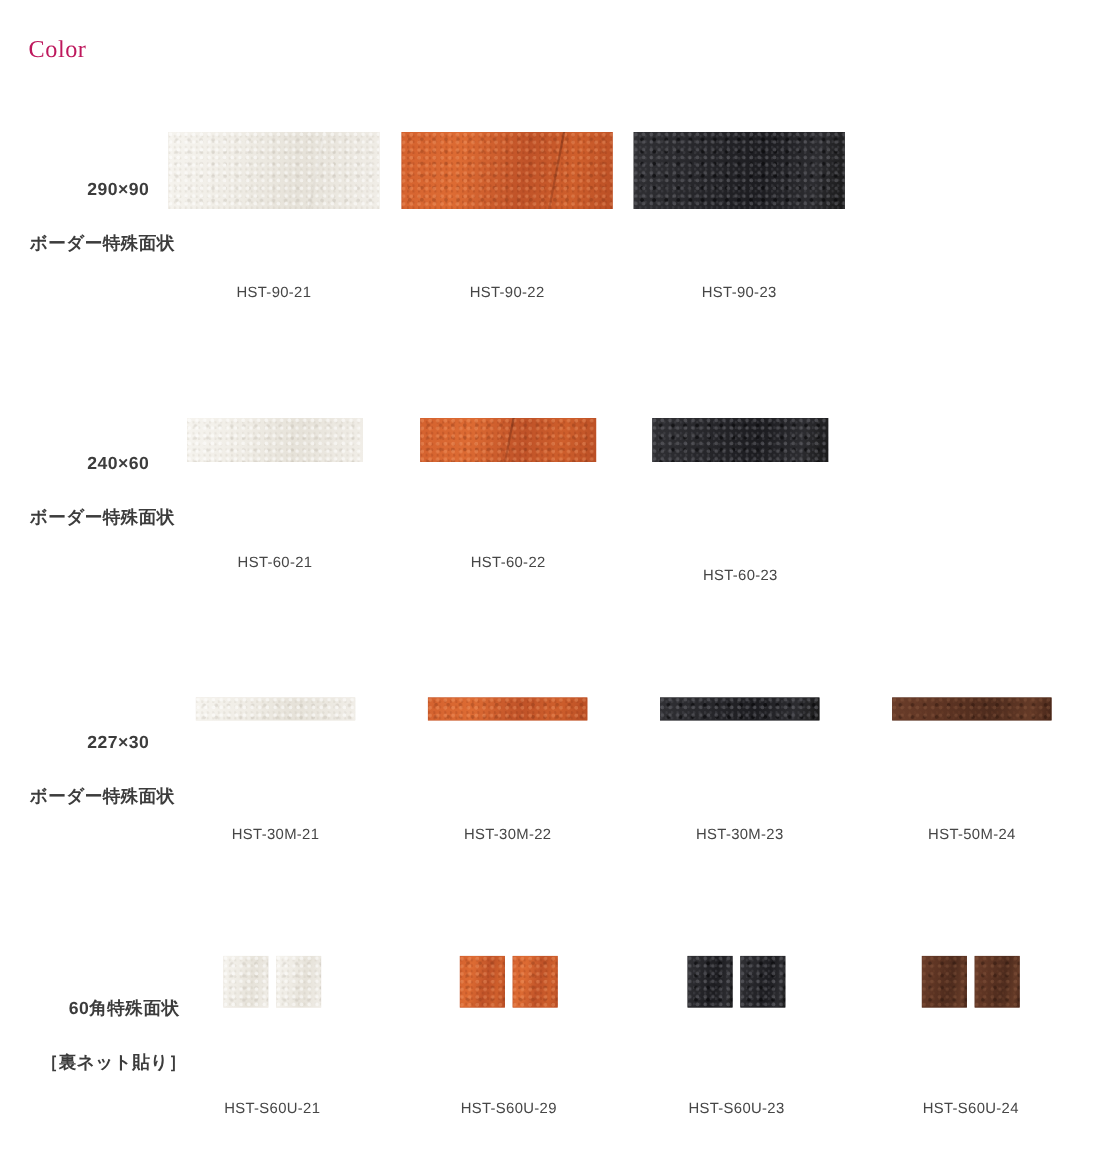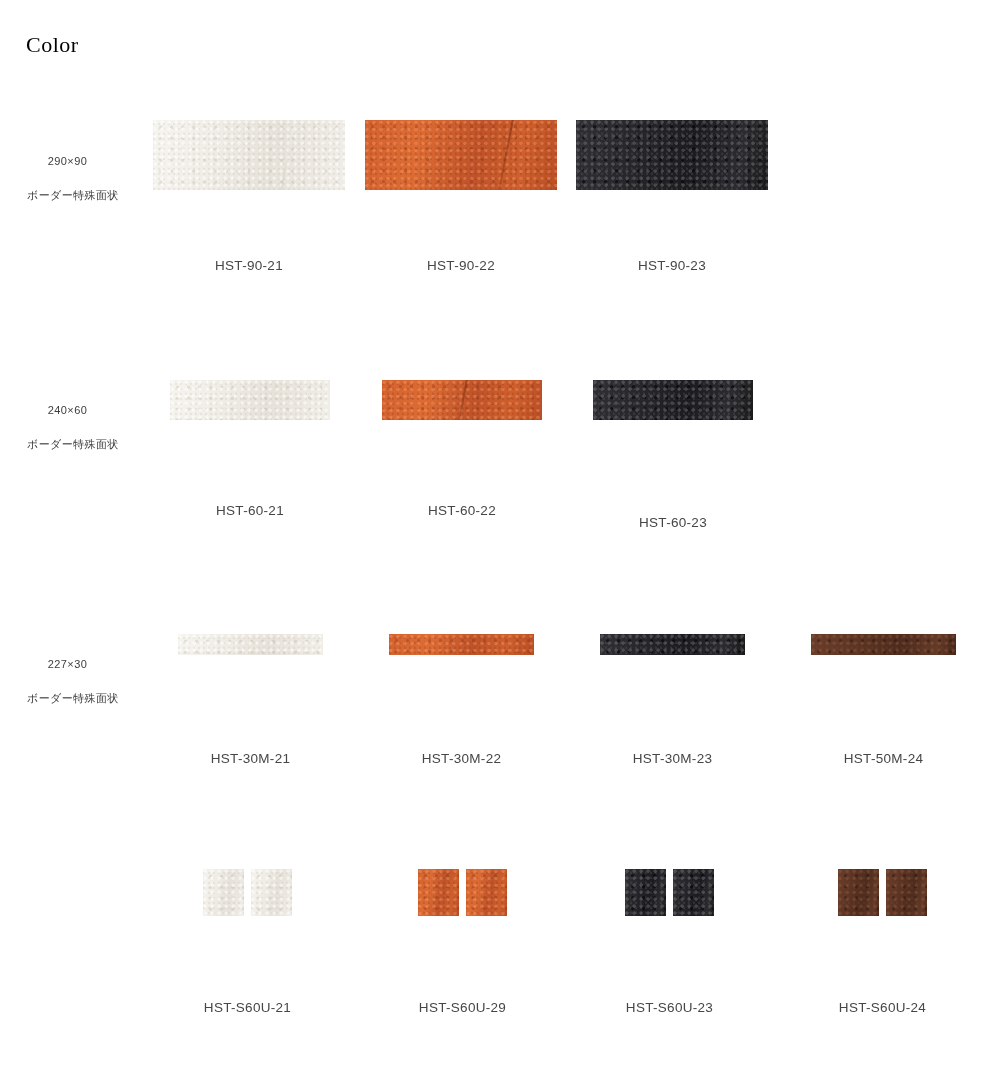--- a/index.html
+++ b/index.html
@@ -18,46 +18,46 @@
 
   
   .page-heading {
     position: absolute;
     left: 26px;
     top: 19px;
     font-family: "Liberation Serif", serif;
     font-size: 22px;
     font-weight: 400;
     letter-spacing: 0.5px;
-    color: #000000;
+    color: #be185d;
     line-height: 1;
   }
 
   
   .color-table {
     position: absolute;
     left: 0;
     top: 0;
     width: 1000px;
   }
   .color-row {
     position: absolute;
     left: 0;
     width: 1000px;
   }
   .row-label {
     position: absolute;
     left: 27px;
-    font-size: 11px;
-    font-weight: normal;
+    font-size: 16px;
+    font-weight: bold;
     color: #3c3c3c;
     line-height: 1.55;
     letter-spacing: 0.4px;
     white-space: pre;
-    text-align: left;
+    text-align: center;
   }
   .row-label .l2 { display: block; }
 
   .swatch-cells {
     position: absolute;
     left: 0;
     top: 0;
     width: 1000px;
     height: 100%;
   }
@@ -285,20 +285,24 @@
             <div class="tex shade"></div>
             <div class="tex grain"></div>
           </div>
         </div>
         <div class="code-label" style="left:-9px; top:117px; width:163px;">HST-50M-24</div>
       </div>
     </div>
   </div>
 
   <div class="color-row" style="top:869px; height:165px;">
+    <div class="row-label" style="top:12px;">
+      <span>60角特殊面状</span>
+      <span class="l2" style="padding-left:10px;">［裏ネット貼り］</span>
+    </div>
     <div class="swatch-cells">
       <div class="swatch-cell" style="left:203px; top:0;">
         <div class="tile-stage" style="left:0; top:0;">
           <div class="tile t-white" style="left:0; top:0; width:41px; height:47px;">
             <div class="tex shade"></div>
             <div class="tex grain"></div>
           </div>
           <div class="tile t-white" style="left:48px; top:0; width:41px; height:47px;">
             <div class="tex shade"></div>
             <div class="tex grain"></div>

